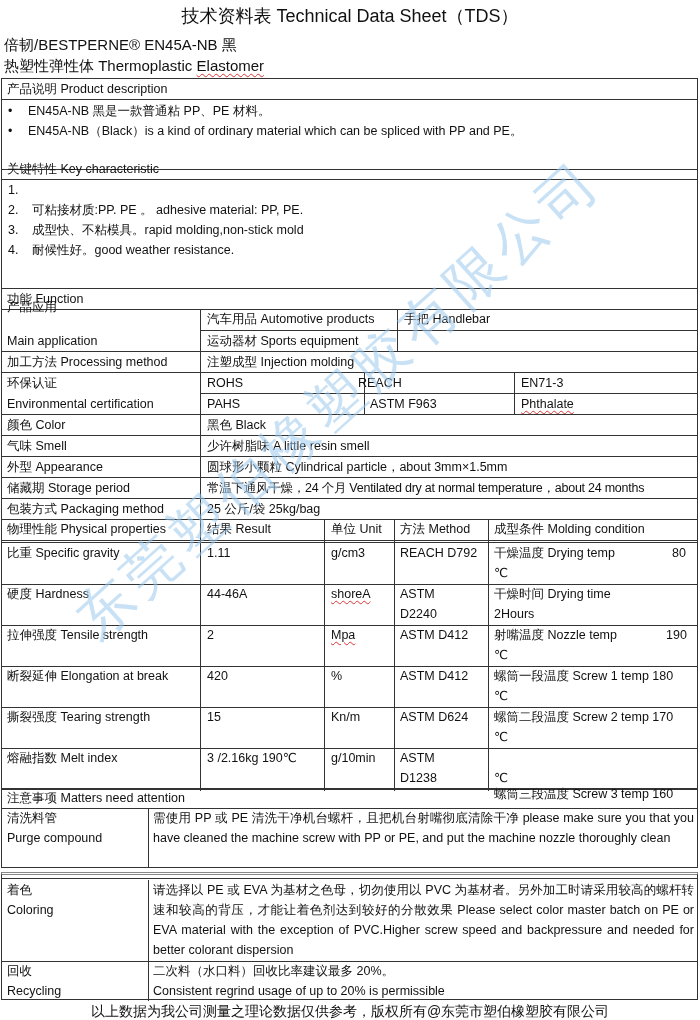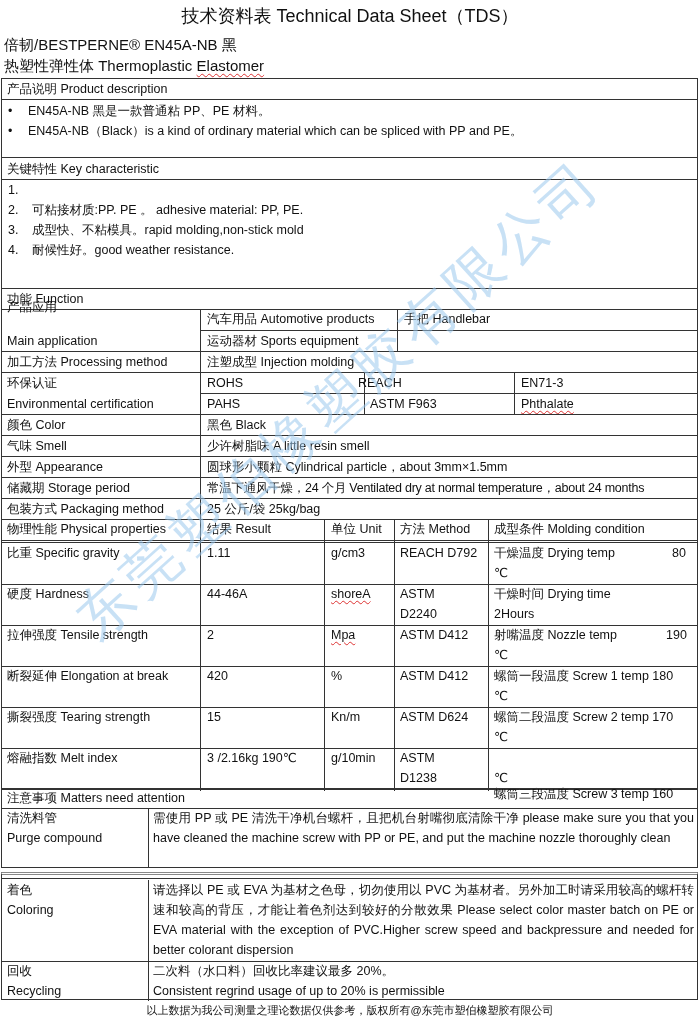--- a/index.html
+++ b/index.html
@@ -7,30 +7,30 @@
   .title{position:absolute;left:0;top:4px;width:700px;text-align:center;font-size:18px;}
   .sub1{position:absolute;left:4px;top:36px;font-size:15px;}
   .sub2{position:absolute;left:4px;top:57px;font-size:15px;}
   .squig{text-decoration:underline wavy #d33;text-decoration-thickness:1px;text-underline-offset:2px;}
   .box{position:absolute;left:1px;width:697px;border:1px solid #333;box-sizing:border-box;}
   .hline{position:absolute;height:0;border-top:1px solid #333;}
   .vline{position:absolute;width:0;border-left:1px solid #333;}
   .t{position:absolute;white-space:nowrap;line-height:20px;}
   .wrap{position:absolute;white-space:normal;line-height:20px;text-align:justify;}
   .wm{position:absolute;left:60px;top:600px;font-size:56px;color:#9cc9ee;opacity:.55;transform:rotate(-42deg);transform-origin:0 0;white-space:nowrap;letter-spacing:6px;pointer-events:none;font-family:"DejaVu Serif",serif;}
-  .footer{position:absolute;left:0;top:1003px;width:700px;text-align:center;font-size:11px;}
+  .footer{position:absolute;left:0;top:1003px;width:700px;text-align:center;font-size:14px;}
 </style>
 </head>
 <body>
 
 <div class="title">技术资料表 Technical Data Sheet（TDS）</div>
 <div class="sub1">倍韧/BESTPERNE® EN45A-NB 黑</div>
 <div class="sub2"><span>热塑性弹性体 Thermoplastic </span><span class="squig">Elastomer</span></div>
 
-<div class="box" style="top:78px;height:80px;">
+<div class="box" style="top:78px;height:92px;">
   <div class="t" style="left:5px;top:0;">产品说明 Product description</div>
   <div class="hline" style="left:0;width:695px;top:20px;"></div>
   <div class="t" style="left:6px;top:22px;">•</div>
   <div class="t" style="left:26px;top:22px;">EN45A-NB 黑是一款普通粘 PP、PE 材料。</div>
   <div class="t" style="left:6px;top:42px;">•</div>
   <div class="t" style="left:26px;top:42px;">EN45A-NB（Black）is a kind of ordinary material which can be spliced with PP and PE。</div>
 </div>
 
 <div class="box" style="top:158px;height:131px;border-top:none;">
   <div class="t" style="left:5px;top:1px;">关键特性 Key characteristic</div>

